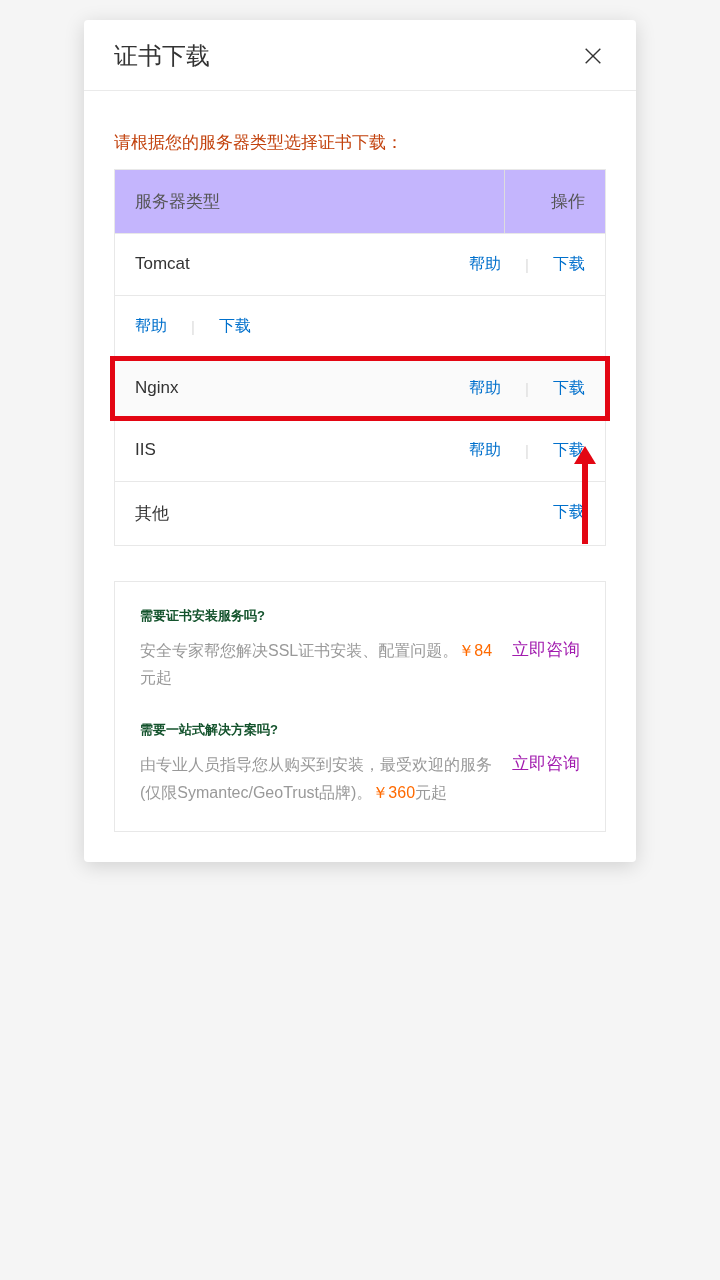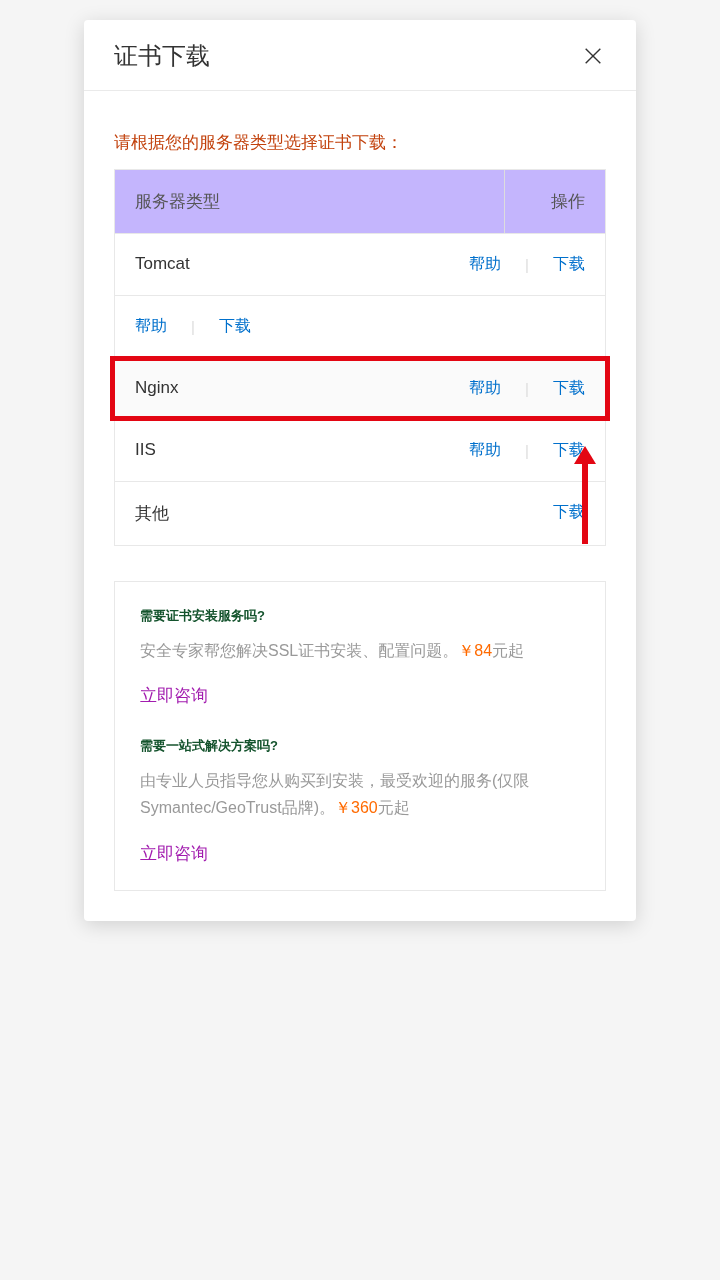--- a/index.html
+++ b/index.html
@@ -149,21 +149,20 @@
     .service-title {
       font-size: 13px;
       font-weight: 600;
       color: #14532d;
       margin-bottom: 12px;
     }
     .service-desc-row {
       display: flex;
       align-items: flex-start;
       gap: 19px;
-      flex-direction: column;
     }
     .service-desc {
       flex: 1;
       font-size: 16px;
       color: #999;
       line-height: 1.7;
     }
     .price-highlight {
       color: #ff6a00;
     }

